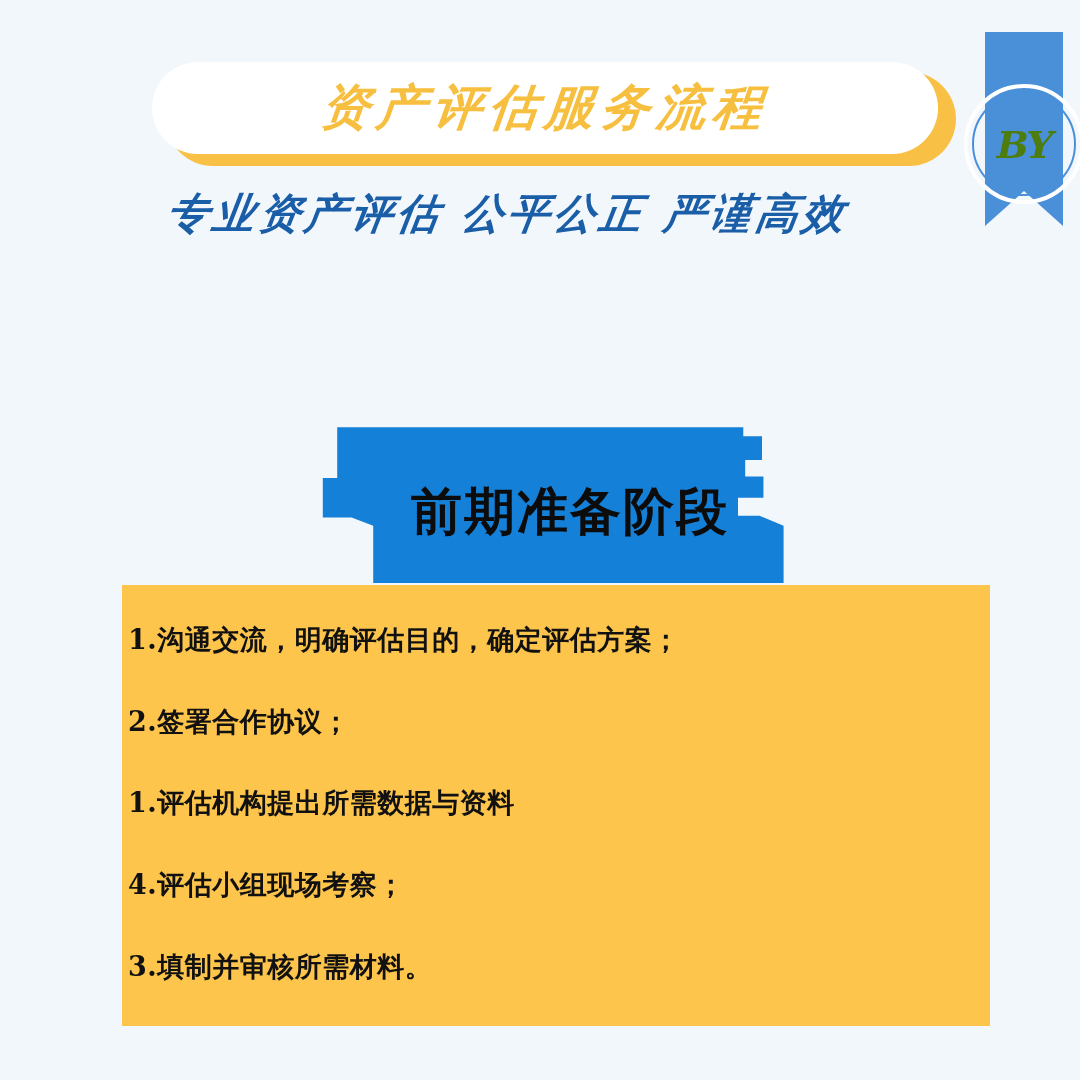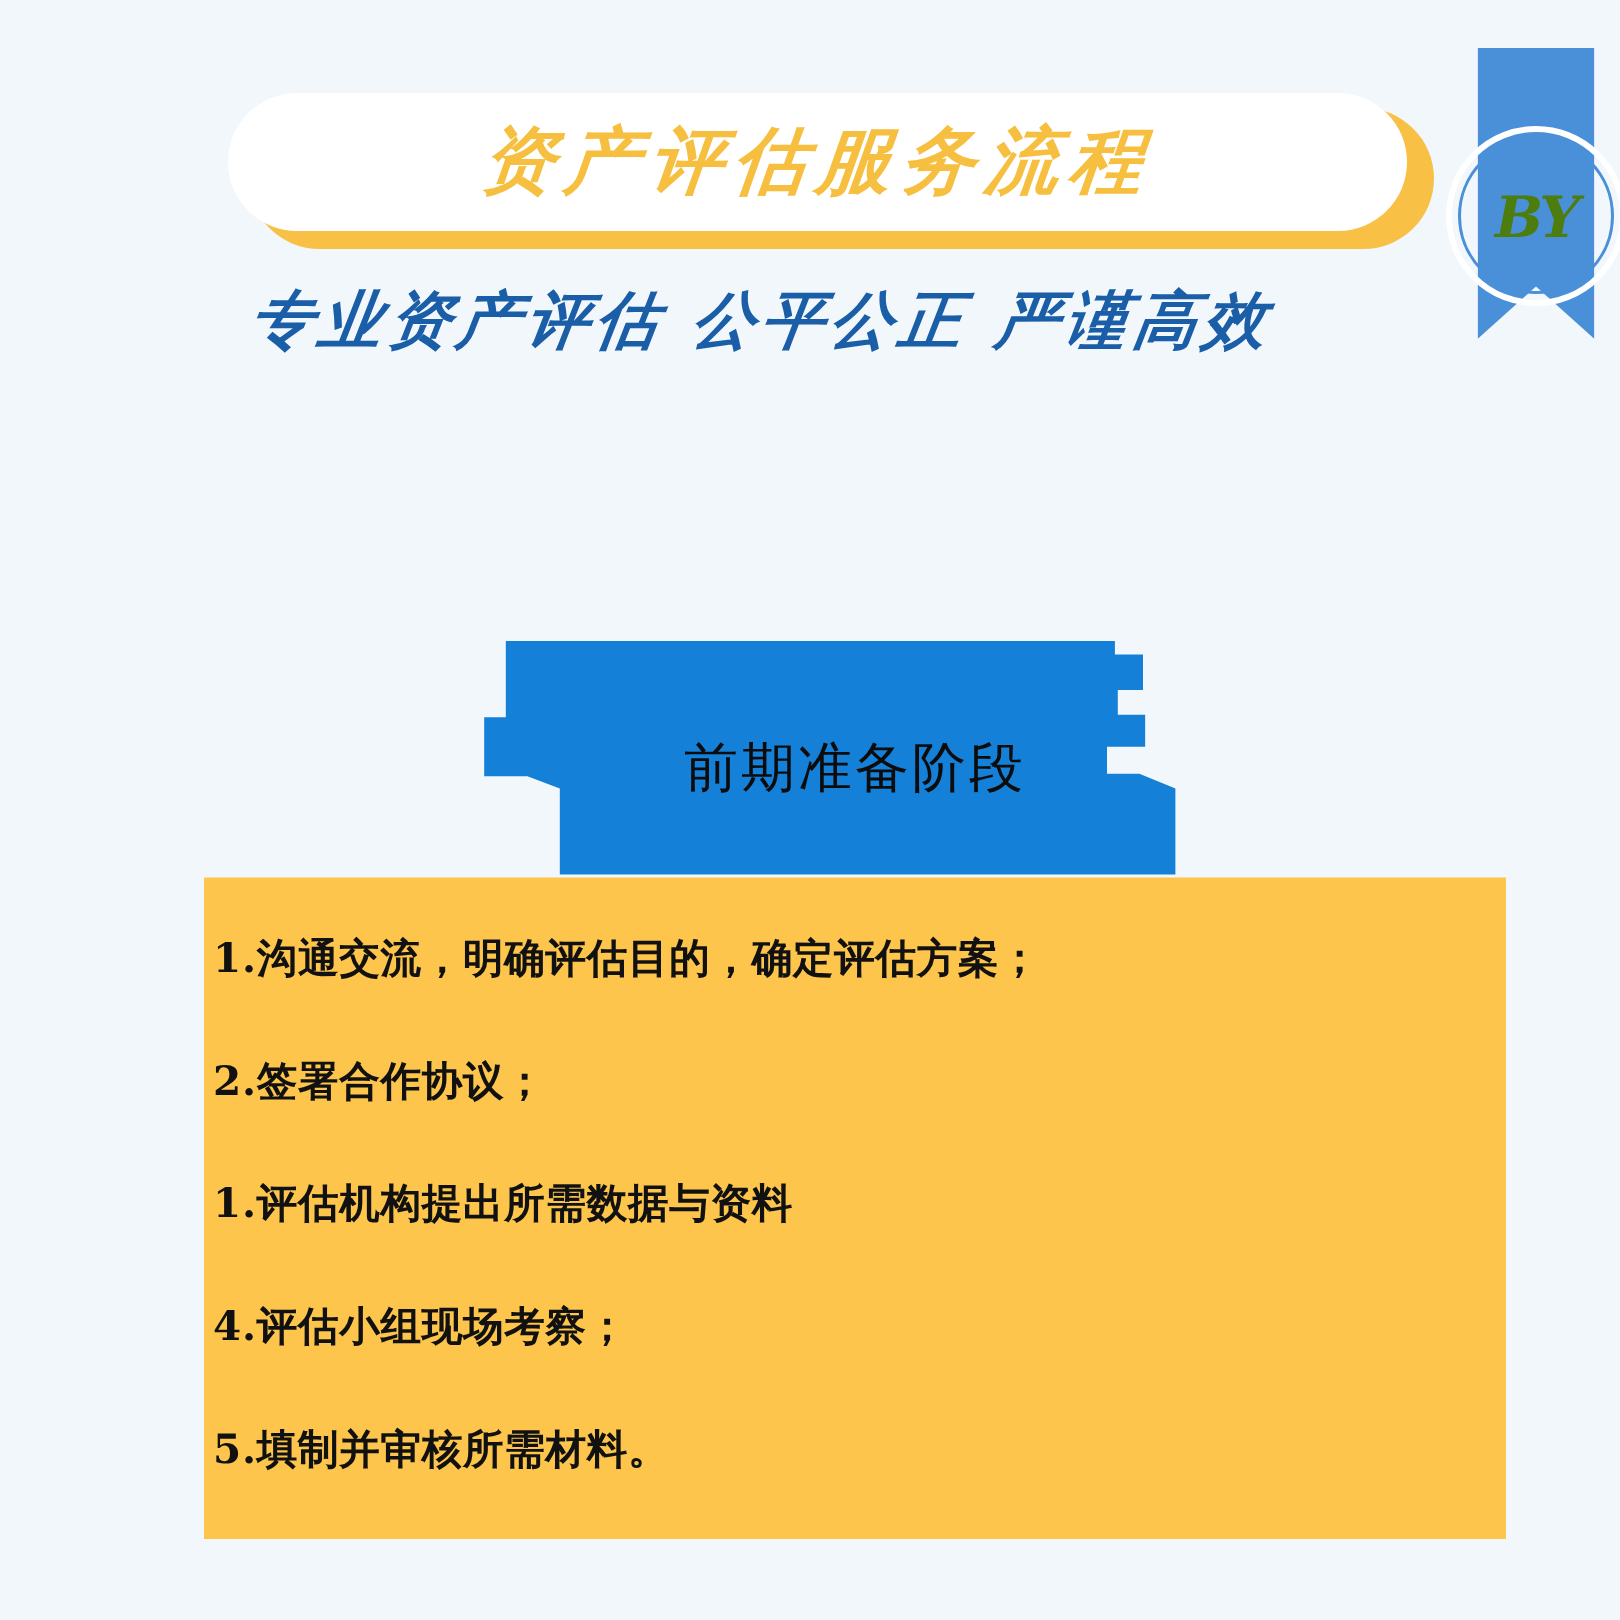--- a/index.html
+++ b/index.html
@@ -115,30 +115,30 @@
       4.0%  33.0%
     );
   }
   .banner-label {
     position:absolute; left:0; top:0; width:100%; height:100%;
     display:flex; align-items:center; justify-content:center;
     padding-left:24px; padding-top:12px;
   }
   .banner-label span {
     font-family:"DejaVu Serif", serif;
-    font-size:36px; font-weight:400;
+    font-size:51px; font-weight:700;
     color:#0c0c0c;
     letter-spacing:2px;
     white-space:nowrap;
   }
 
   
   #content-card {
     position:absolute;
-    left:136px; top:585px;
+    left:122px; top:585px;
     width:868px; height:441px;
     background:#fdc54c;
     padding:40px 30px 30px 6px;
   }
   .steps { list-style:none; }
   .step-item {
     font-family:"DejaVu Serif", serif;
     font-size:27px;
     font-weight:700;
     color:#111111;
@@ -180,15 +180,15 @@
     <span>前期准备阶段</span>
   </div>
 </div>
 
 <div id="content-card">
   <ul class="steps">
     <li class="step-item">1.沟通交流，明确评估目的，确定评估方案；</li>
     <li class="step-item">2.签署合作协议；</li>
     <li class="step-item">1.评估机构提出所需数据与资料</li>
     <li class="step-item">4.评估小组现场考察；</li>
-    <li class="step-item">5.填制并审核所需材料。</li>
+    <li class="step-item">3.填制并审核所需材料。</li>
   </ul>
 </div>
 
 </body></html>

